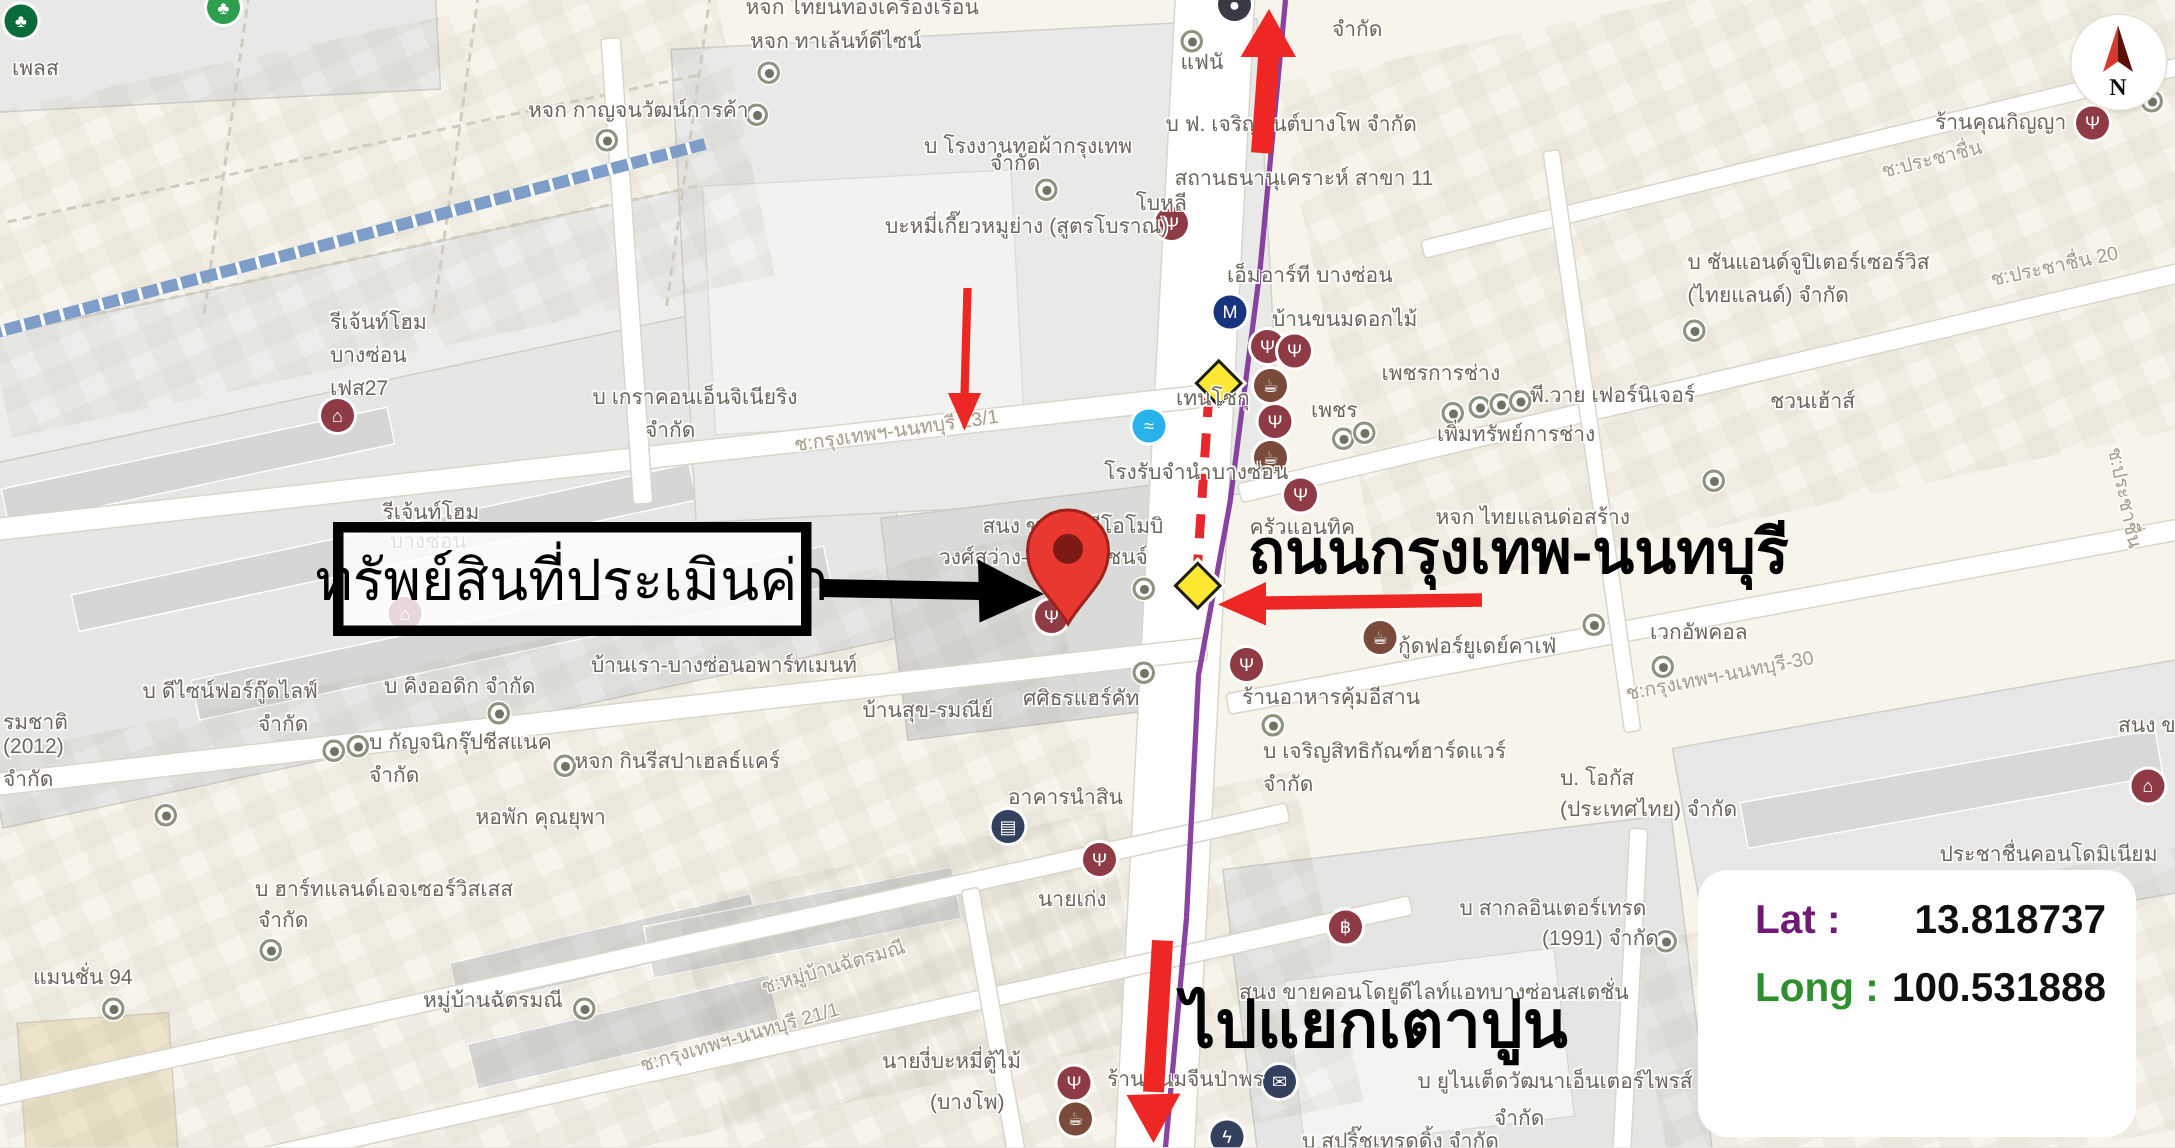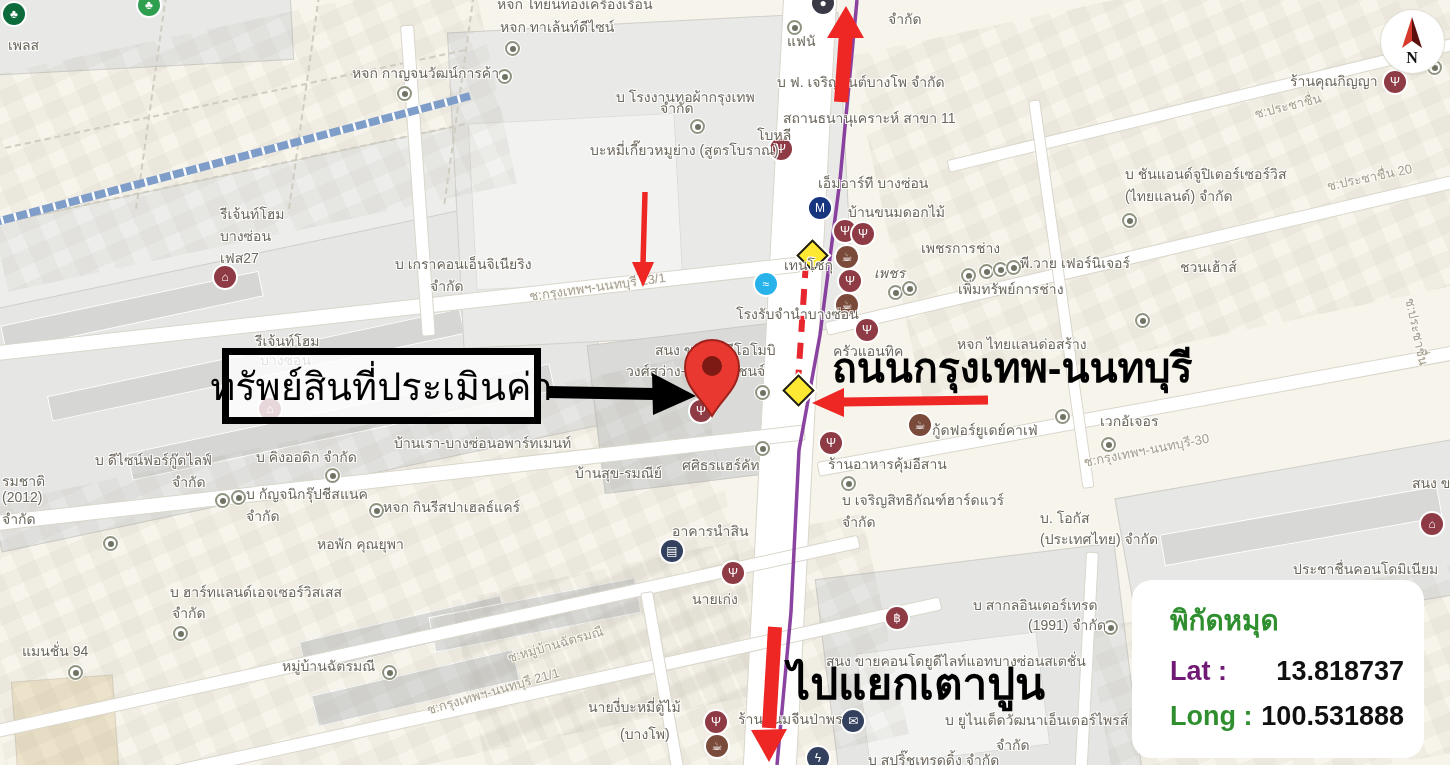--- a/index.html
+++ b/index.html
@@ -112,41 +112,41 @@
       <div class="poi-label" style="left: 757px; top: 124px;">โบหลี</div>
       <div class="poi-label" style="left: 777px; top: 71px;">บ ฟ. เจริญยนต์บางโพ จำกัด</div>
       <div class="poi-label" style="left: 783px; top: 107px;">สถานธนานุเคราะห์ สาขา 11</div>
       <div class="poi-label" style="left: 352px; top: 62px;">หจก กาญจนวัฒน์การค้า</div>
       <div class="poi-label" style="left: 616px; top: 86px;">บ โรงงานทอผ้ากรุงเทพ</div>
       <div class="poi-label" style="left: 660px; top: 97px;">จำกัด</div>
       <div class="poi-label" style="left: 590px; top: 139px;">บะหมี่เกี๊ยวหมูย่าง (สูตรโบราณ)</div>
       <div class="poi-label" style="left: 818px; top: 172px;">เอ็มอาร์ที บางซ่อน</div>
       <div class="poi-label" style="left: 848px; top: 201px;">บ้านขนมดอกไม้</div>
       <div class="poi-label" style="left: 921px; top: 237px;">เพชรการช่าง</div>
-      <div class="poi-label" style="left: 874px; top: 262px; font-style: italic;">เพชร</div>
+      <div class="poi-label" style="left: 874px; top: 262px;">เพชร</div>
       <div class="poi-label" style="left: 1020px; top: 252px;">พี.วาย เฟอร์นิเจอร์</div>
       <div class="poi-label" style="left: 958px; top: 278px;">เพิ่มทรัพย์การช่าง</div>
       <div class="poi-label" style="left: 957px; top: 333px;">หจก ไทยแลนด่อสร้าง</div>
       <div class="poi-label" style="left: 833px; top: 340px;">ครัวแอนทิค</div>
       <div class="poi-label" style="left: 1290px; top: 70px;">ร้านคุณกิญญา</div>
       <div class="poi-label" style="left: 1125px; top: 163px;">บ ชันแอนด์จูปิเตอร์เซอร์วิส</div>
       <div class="poi-label" style="left: 1125px; top: 185px;">(ไทยแลนด์) จำกัด</div>
       <div class="poi-label" style="left: 1180px; top: 256px;">ชวนเฮ้าส์</div>
       <div class="poi-label" style="left: 395px; top: 253px;">บ เกราคอนเอ็นจิเนียริง</div>
       <div class="poi-label" style="left: 430px; top: 275px;">จำกัด</div>
       <div class="poi-label" style="left: 220px; top: 203px;">รีเจ้นท์โฮม</div>
       <div class="poi-label" style="left: 220px; top: 225px;">บางซ่อน</div>
       <div class="poi-label" style="left: 220px; top: 247px;">เฟส27</div>
       <div class="poi-label" style="left: 255px; top: 330px;">รีเจ้นท์โฮม</div>
       <div class="poi-label" style="left: 260px; top: 349px;">บางซ่อน</div>
       <div class="poi-label" style="left: 655px; top: 339px;">สนง ขายไอดีโอโมบิ</div>
       <div class="poi-label" style="left: 626px; top: 360px;">วงศ์สว่าง-อินเตอร์เชนจ์</div>
       <div class="poi-label" style="left: 736px; top: 303px;">โรงรับจำนำบางซ่อน</div>
       <div class="poi-label" style="left: 784px; top: 254px;">เทนโชกุ</div>
-      <div class="poi-label" style="left: 1100px; top: 410px;">เวกอัเจอร</div>
+      <div class="poi-label" style="left: 1100px; top: 410px;">เวกอัพคอล</div>
       <div class="poi-label" style="left: 932px; top: 419px;">กู้ดฟอร์ยูเดย์คาเฟ่</div>
       <div class="poi-label" style="left: 828px; top: 453px;">ร้านอาหารคุ้มอีสาน</div>
       <div class="poi-label" style="left: 842px; top: 489px;">บ เจริญสิทธิกัณฑ์ฮาร์ดแวร์</div>
       <div class="poi-label" style="left: 842px; top: 511px;">จำกัด</div>
       <div class="poi-label" style="left: 682px; top: 454px;">ศศิธรแฮร์คัท</div>
       <div class="poi-label" style="left: 575px; top: 462px;">บ้านสุข-รมณีย์</div>
       <div class="poi-label" style="left: 672px; top: 520px;">อาคารนำสิน</div>
       <div class="poi-label" style="left: 692px; top: 588px;">นายเก่ง</div>
       <div class="poi-label" style="left: 394px; top: 432px;">บ้านเรา-บางซ่อนอพาร์ทเมนท์</div>
       <div class="poi-label" style="left: 256px; top: 446px;">บ คิงออดิก จำกัด</div>
@@ -259,21 +259,20 @@
     <line x1="547" y1="392" x2="654" y2="394" stroke="#000" stroke-width="12"></line>
     <polygon points="696,396 652,373 653,415" fill="#000"></polygon>
 
     <g>
       <path d="M712 416 C 701 397 685 388 685 367 a27 27 0 1 1 54 0 c0 21 -16 30 -27 49 z" fill="#e8382f" stroke="#9e221b" stroke-width="2"></path>
       <circle cx="712" cy="366" r="10" fill="#7e1a14"></circle>
     </g>
   </svg>
 
   <div id="pin-card">
-    <div class="title" style="color:#2f8f2f;">พิกัดหมุด</div>
     <div class="row">
       <span class="lab" style="color:#701a75;">Lat :</span>
       <span class="val">13.818737</span>
     </div>
     <div class="row">
       <span class="lab" style="color:#2f8f2f;">Long :</span>
       <span class="val">100.531888</span>
     </div>
   </div>
 

